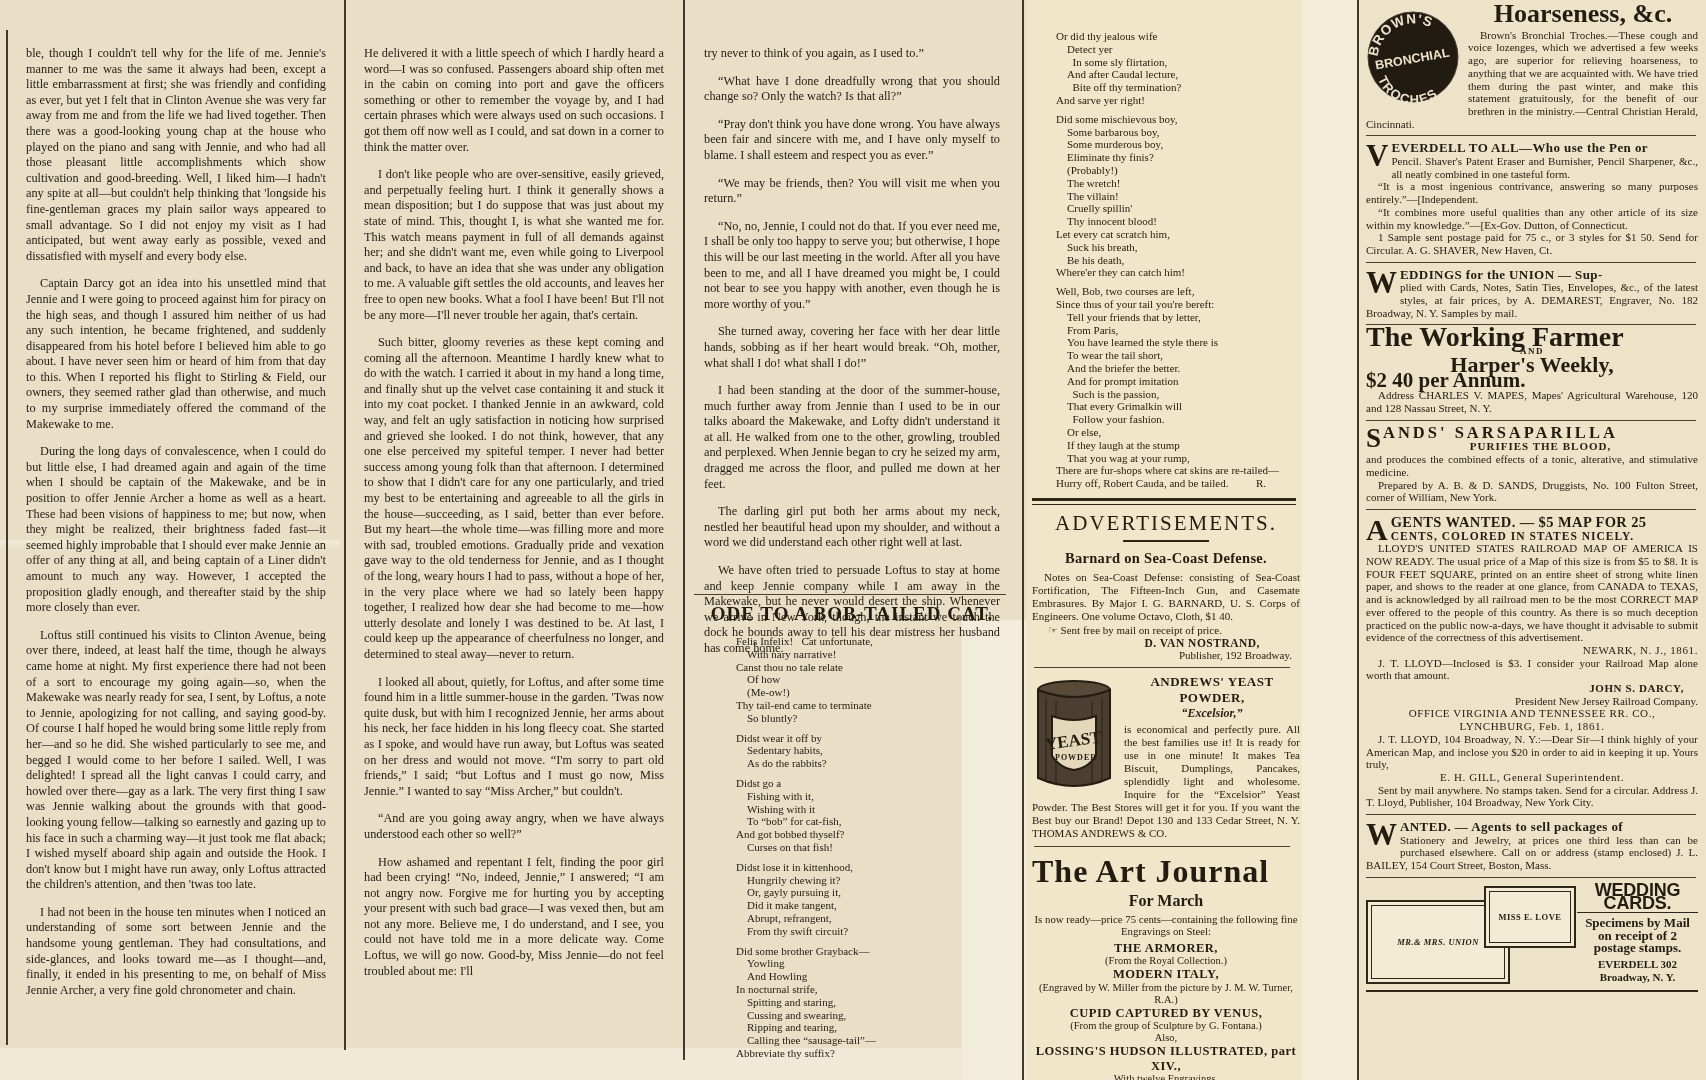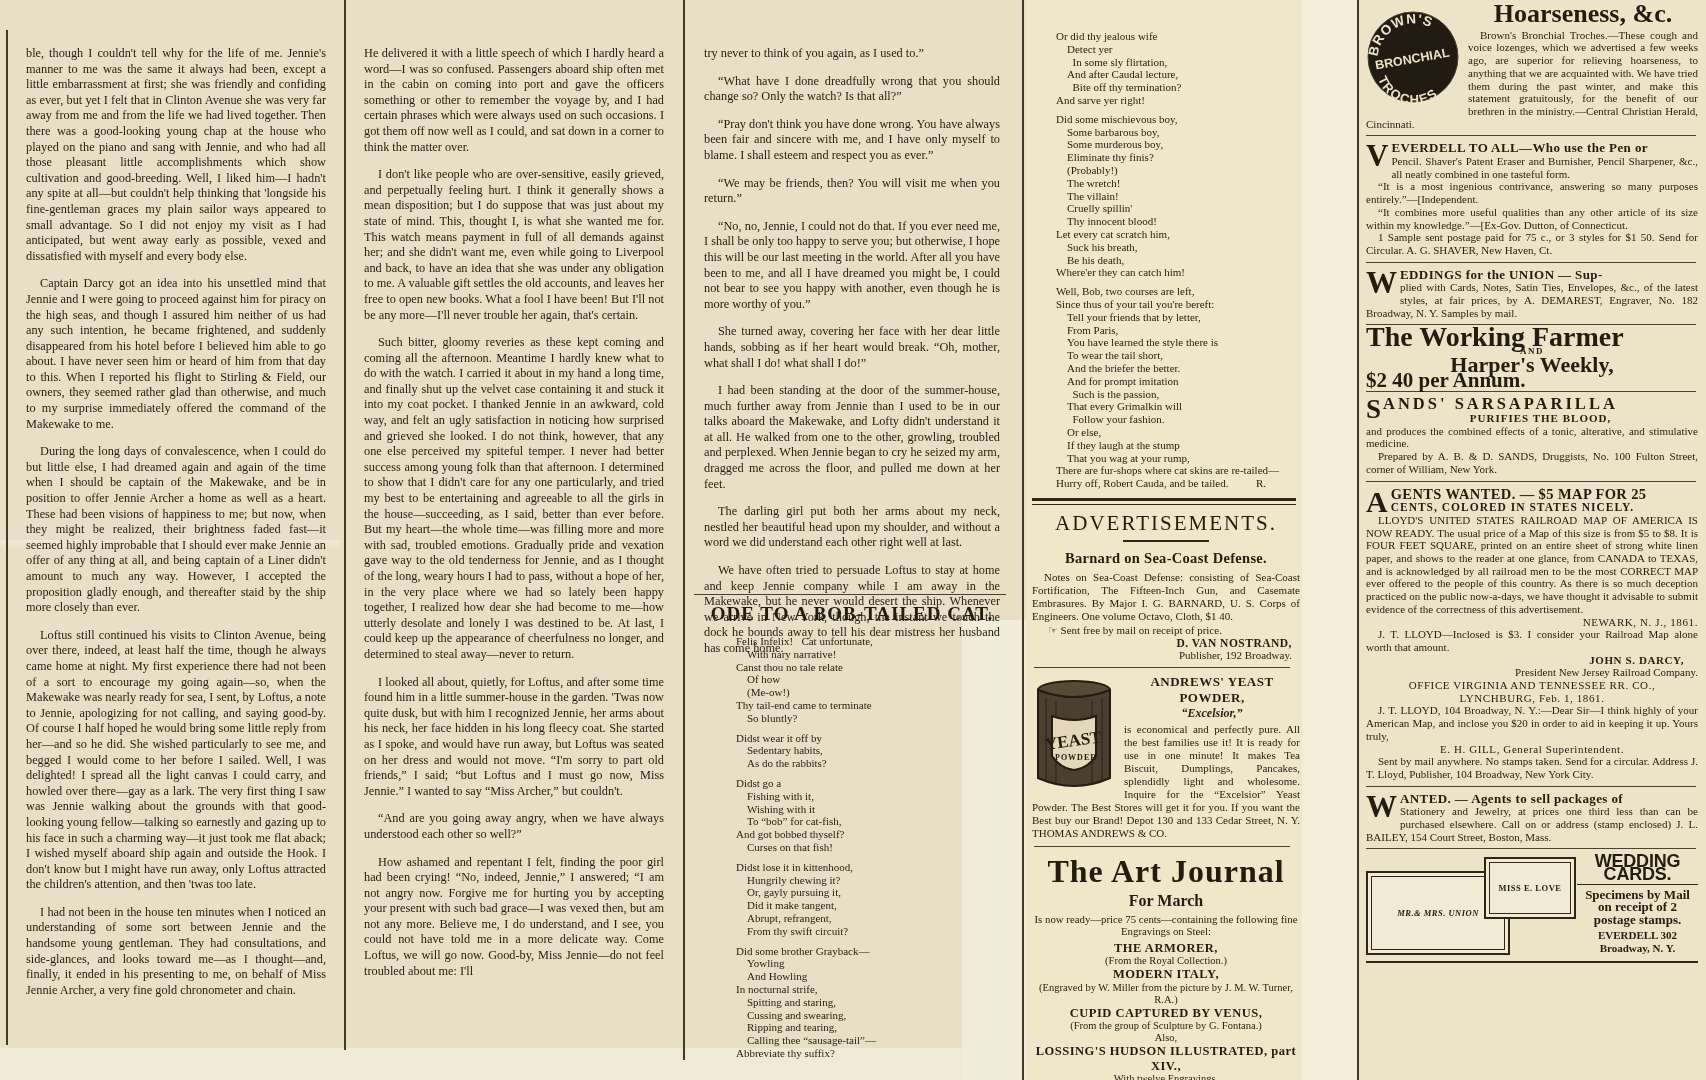--- a/index.html
+++ b/index.html
@@ -26,29 +26,29 @@
 
   
   .rule-heavy { border-top:3px solid #2e2619; border-bottom:1.5px solid #2e2619; height:3px; margin:8px 4px 6px 0; }
   .rule-thin  { border-top:1.5px solid #4a4134; margin:6px 10px 6px 2px; }
   .ads-header { text-align:center; font-size:21px; letter-spacing:2px; margin:6px 0 4px; }
   .rule-short { border-top:2.5px solid #2e2619; width:86px; margin:2px auto 8px; }
   .ad-title { text-align:center; font-weight:bold; font-size:14.5px; letter-spacing:.3px; margin:2px 0 4px; }
   .ad-body { font-size:11px; line-height:13px; text-align:justify; }
   .ad-body.ind { text-indent:12px; }
   .pointer-line { font-size:11px; line-height:14px; text-indent:16px; }
-  .pub1 { font-size:11.5px; text-align:right; margin-right:8px; font-weight:bold; letter-spacing:.5px; }
+  .pub1 { font-size:11.5px; text-align:right; margin-right:40px; font-weight:bold; letter-spacing:.5px; }
   .pub2 { font-size:11px; text-align:right; margin-right:8px; }
 
   .yeast-wrap { overflow:hidden; }
   .yeast-can { float:left; margin:4px 8px 2px 0; }
   .yeast-title { font-weight:bold; font-size:13px; text-align:center; letter-spacing:.5px; }
   .yeast-sub { font-style:italic; font-weight:bold; font-size:12px; text-align:center; margin-bottom:2px; }
 
-  .aj-title { text-align:center; font-weight:bold; font-size:32px; letter-spacing:1px; margin:4px 0 2px; }
+  .aj-title { text-align:left; font-weight:bold; font-size:32px; letter-spacing:1px; margin:4px 0 2px; }
   .aj-sub { text-align:center; font-weight:bold; font-size:16px; margin-bottom:3px; }
   .aj-intro { text-align:center; font-size:10.8px; line-height:12.5px; margin-bottom:3px; }
   .aj-line-b { text-align:center; font-weight:bold; font-size:12.5px; line-height:14.5px; letter-spacing:.5px; }
   .aj-line-s { text-align:center; font-size:10.5px; line-height:12px; }
 
   
   .c5 { font-size:11px; line-height:12.7px; }
   .ad-rule { border-top:1.5px solid #4a4134; margin:5px 2px 6px 0; }
   .jbody { text-align:justify; }
   .badge { float:left; margin:2px 8px 2px 0; }
@@ -294,20 +294,21 @@
       <div class="jbody">plied with Cards, Notes, Satin Ties, Envelopes, &amp;c., of the latest styles, at fair prices, by A. DEMAREST, Engraver, No. 182 Broadway, N. Y.   Samples by mail.</div>
     </div>
 
     <div class="ad-rule"></div>
 
     <div>
       <div class="wf-title">The Working Farmer</div>
       <div class="wf-and">AND</div>
       <div class="wf-title2">Harper's Weekly,</div>
       <div class="wf-price">$2 40 per Annum.</div>
+      <div class="jbody" style="text-indent:12px">Address CHARLES V. MAPES, Mapes' Agricultural Warehouse, 120 and 128 Nassau Street, N. Y.</div>
     </div>
 
     <div class="ad-rule"></div>
 
     <div>
       <span class="sands-dc">S</span><span class="sands-title">ANDS'  SARSAPARILLA</span>
       <div class="sands-sub">PURIFIES THE BLOOD,</div>
       <div class="jbody">and produces the combined effects of a tonic, alterative, and stimulative medicine.</div>
       <div class="q">Prepared by A. B. &amp; D. SANDS, Druggists, No. 100 Fulton Street, corner of William, New York.</div>
     </div>

